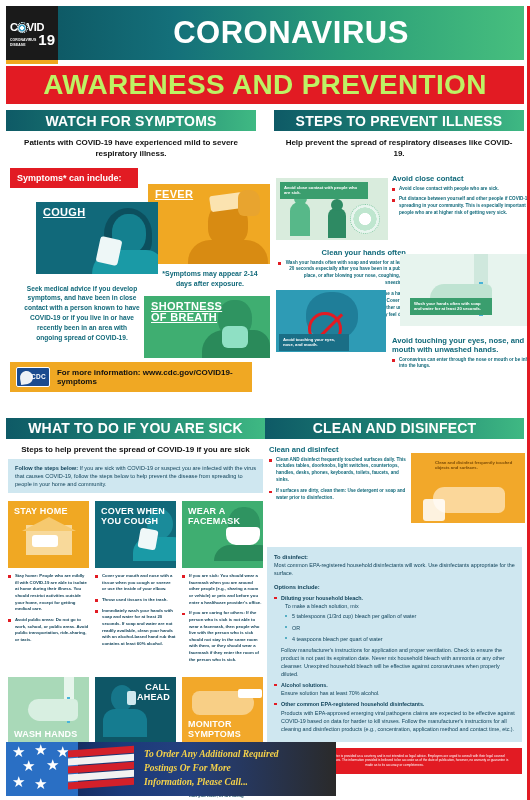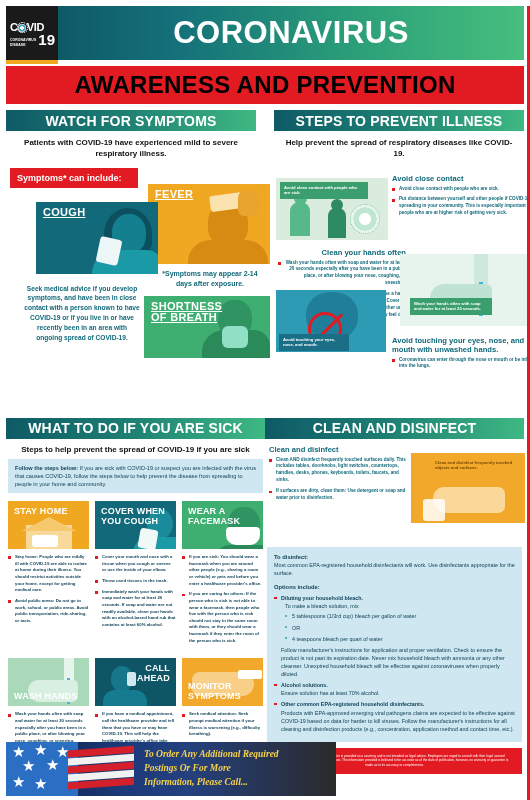--- a/index.html
+++ b/index.html
@@ -48,21 +48,21 @@
   }
   .header-band h1 {
     color: #fff; font-size: 31px; font-weight: bold; letter-spacing: 0.5px;
   }
 
   
   .red-bar {
     margin: 6px 6px 0 6px; background: #e21b23; height: 38px;
     display: flex; align-items: center; justify-content: center;
   }
-  .red-bar h2 { color: #000000; font-size: 24px; font-weight: bold; letter-spacing: 0.3px; }
+  .red-bar h2 { color: #bef264; font-size: 28px; font-weight: bold; letter-spacing: 0.3px; }
 
   
   .columns { display: flex; gap: 18px; margin: 6px 6px 0 6px; }
   .col { flex: 1; min-width: 0; }
 
   .section-title {
     height: 21px; display: flex; align-items: center; justify-content: center;
     color: #fff; font-size: 14px; font-weight: bold; letter-spacing: 0.2px;
   }
   .st-green { background: linear-gradient(to right, #0e5a66 0%, #1c7d72 45%, #3fb983 100%); }
@@ -145,21 +145,21 @@
 
   .sick-lead { text-align: center; font-size: 8px; font-weight: bold; color: #111; padding: 6px 4px 5px 4px; }
   .follow-box {
     background: #cfe7f0; padding: 5px 7px; font-size: 5.6px; color: #11435a;
     line-height: 1.45; margin: 0 2px;
   }
   .follow-box b { font-weight: bold; }
 
   .cards { display: flex; gap: 6px; margin-top: 8px; padding: 0 2px; }
   .card { flex: 1; min-width: 0; }
-  .card-img { height: 48px; position: relative; overflow: hidden; }
+  .card-img { height: 67px; position: relative; overflow: hidden; }
   .card-img .cl {
     position: absolute; color: #fff; font-size: 9px; font-weight: bold;
     line-height: 1.1; letter-spacing: 0.2px; z-index: 3;
   }
   .cl.tl { left: 6px; top: 6px; }
   .cl.bl2 { left: 6px; bottom: 5px; }
   .cl.tr { right: 6px; top: 6px; text-align: right; }
   .card ul.bl li { margin-bottom: 4px; }
   .card ul.bl { margin-top: 5px; }
   .card ul.bl li { font-size: 4.3px; line-height: 1.55; color: #11435a; }
@@ -274,20 +274,27 @@
           <div class="cap">
             <div>SHORTNESS</div>
             <div>OF BREATH</div>
           </div>
           <div class="fig head" style="left:74px;top:4px;width:34px;height:38px;background:#2f9461;border-radius:46%;"></div>
           <div class="fig" style="left:58px;top:34px;width:68px;height:30px;background:#2a8a5a;border-radius:22px 16px 0 0;"></div>
           <div class="fig" style="left:78px;top:30px;width:26px;height:22px;background:#8fe0c4;border-radius:6px;"></div>
         </div>
       </div>
 
+      <div class="cdc-bar">
+        <div class="cdc-logo">
+          <div class="cdc-mark"></div>
+          <div class="cdc-txt">CDC</div>
+        </div>
+        <div class="cdc-text">For more information: www.cdc.gov/COVID19-symptoms</div>
+      </div>
     </div>
 
     <div class="col">
       <div class="section-title st-green">STEPS TO PREVENT ILLNESS</div>
       <div class="lead">Help prevent the spread of respiratory diseases like COVID-19.</div>
 
       <div class="prev-wrap">
 
         <div class="prev-img p-dist">
           <div class="prev-cap" style="left:4px;top:4px;width:88px;">Avoid close contact with people who are sick.</div>

